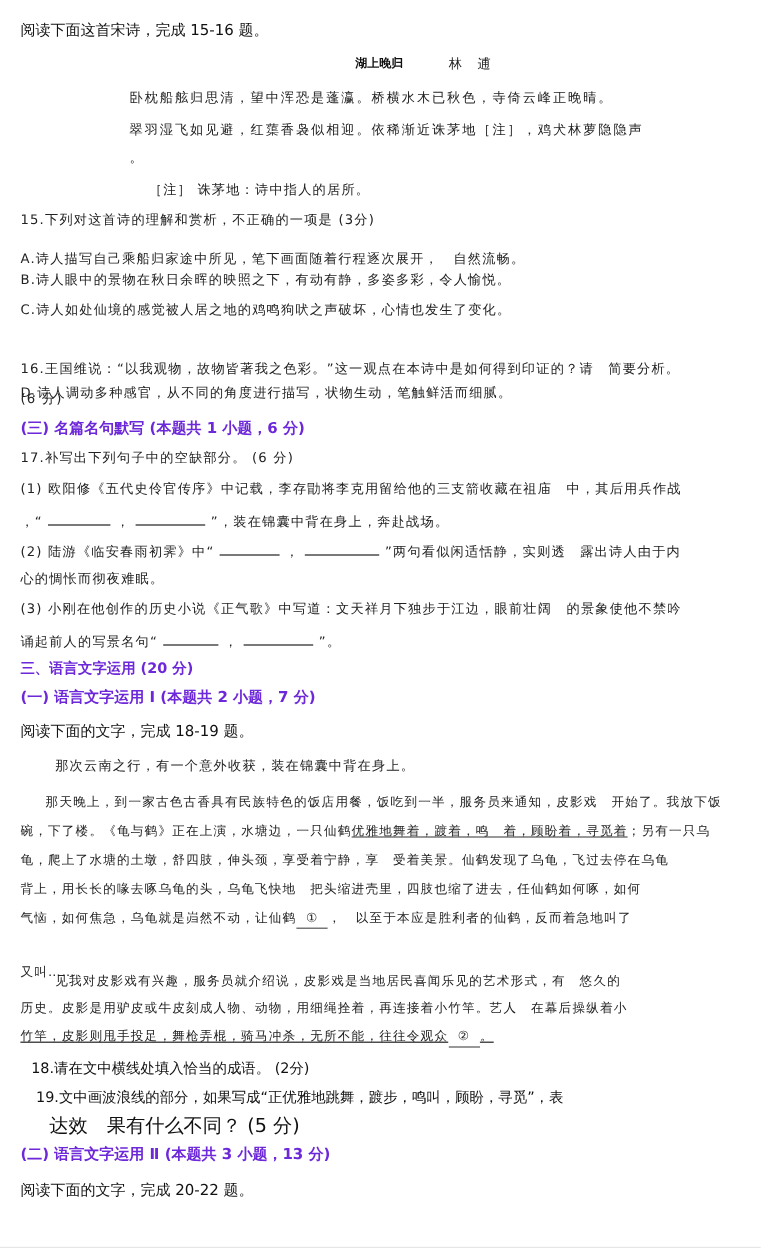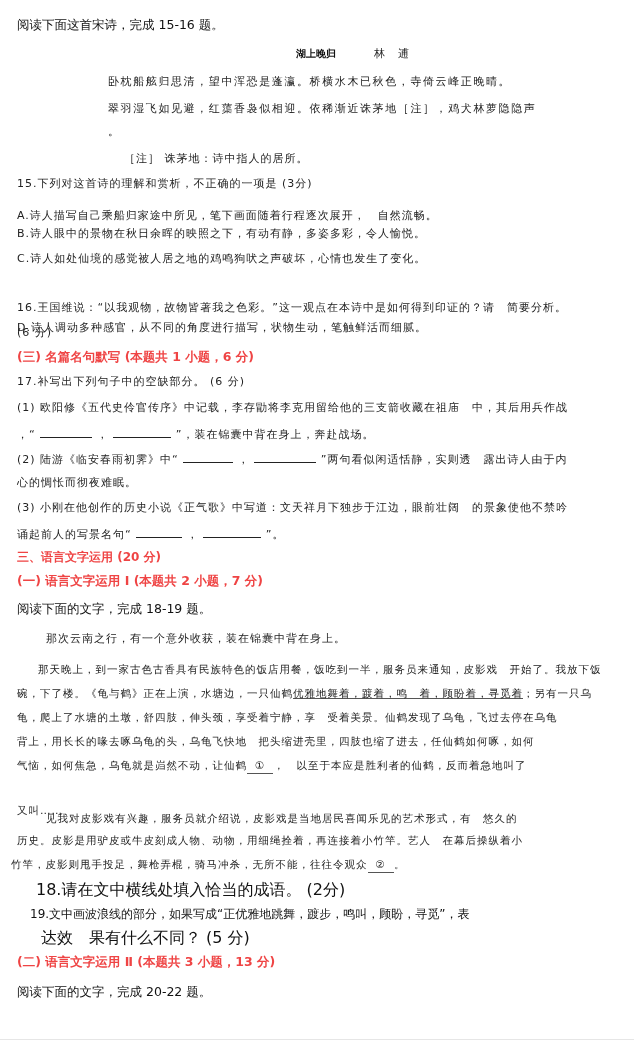--- a/index.html
+++ b/index.html
@@ -1,20 +1,20 @@
 <!DOCTYPE html>
 <html><head>
 <meta charset="utf-8">
 <style>
   html, body { margin:0; padding:0; background:#fff; }
   body { width:634px; height:1045px; position:relative; overflow:hidden;
          font-family:"DejaVu Sans","Liberation Sans",sans-serif; color:#111; }
   .ln { position:absolute; white-space:nowrap; font-size:12px; line-height:16px; }
   .sm { font-size:11px; letter-spacing:1px; color:#222; }
-  .b { font-weight:bold; font-size:12.5px; color:#ef4444; }
+  .b { font-weight:bold; font-size:12.5px; color:#6d28d9; }
   .title { font-weight:bold; }
   .blank { display:inline-block; border-bottom:1px solid #222; height:12px; vertical-align:baseline; }
   .wavy { text-decoration: underline; text-decoration-color:#555; }
   .circ { display:inline-block; border-bottom:1px solid #555; padding:0 8px; }
   .bottom-line { position:absolute; left:0; top:1039px; width:634px; height:1px; background:#e6e6e6; }
 </style>
 </head>
 <body>
 
 <div>
@@ -80,25 +80,25 @@
   </div>
   <div class="ln sm" style="left:17px;top:709px;font-size:10.5px;">龟，爬上了水塘的土墩，舒四肢，伸头颈，享受着宁静，享　受着美景。仙鹤发现了乌龟，飞过去停在乌龟</div>
   <div class="ln sm" style="left:17px;top:733px;font-size:10.5px;">背上，用长长的喙去啄乌龟的头，乌龟飞快地　把头缩进壳里，四肢也缩了进去，任仙鹤如何啄，如何</div>
   <div class="ln sm" style="left:17px;top:757px;font-size:10.5px;">
     <span>气恼，如何焦急，乌龟就是岿然不动，让仙鹤</span><span class="circ">①</span><span>，　以至于本应是胜利者的仙鹤，反而着急地叫了</span>
   </div>
   <div class="ln sm" style="left:17px;top:781px;font-size:10.5px;margin-top:21px;">又叫……</div>
 
   <div class="ln sm" style="left:46px;top:810px;font-size:10.5px;">见我对皮影戏有兴趣，服务员就介绍说，皮影戏是当地居民喜闻乐见的艺术形式，有　悠久的</div>
   <div class="ln sm" style="left:17px;top:832px;font-size:10.5px;">历史。皮影是用驴皮或牛皮刻成人物、动物，用细绳拴着，再连接着小竹竿。艺人　在幕后操纵着小</div>
-  <div class="ln sm" style="left:11px;top:856px;font-size:10.5px;">
+  <div class="ln sm" style="left:17px;top:856px;font-size:10.5px;text-decoration:underline;">
     <span>竹竿，皮影则甩手投足，舞枪弄棍，骑马冲杀，无所不能，往往令观众</span><span class="circ">②</span><span>。</span>
   </div>
 
-  <div class="ln" style="left:36px;top:882px;font-size:16px;">18.请在文中横线处填入恰当的成语。 (2分)</div>
+  <div class="ln" style="left:26px;top:882px;font-size:12px;">18.请在文中横线处填入恰当的成语。 (2分)</div>
   <div class="ln" style="left:30px;top:906px;font-size:12px;">19.文中画波浪线的部分，如果写成“正优雅地跳舞，踱步，鸣叫，顾盼，寻觅”，表</div>
   <div class="ln" style="left:41px;top:930px;font-size:16px;">达效　果有什么不同？ (5 分)</div>
 
   <div class="ln b" style="left:17px;top:954px;">(二) 语言文字运用 Ⅱ (本题共 3 小题，13 分)</div>
   <div class="ln" style="left:17px;top:984px;font-size:12.5px;">阅读下面的文字，完成 20-22 题。</div>
 
   <div class="bottom-line"></div>
 </div>
 
 </body></html>

